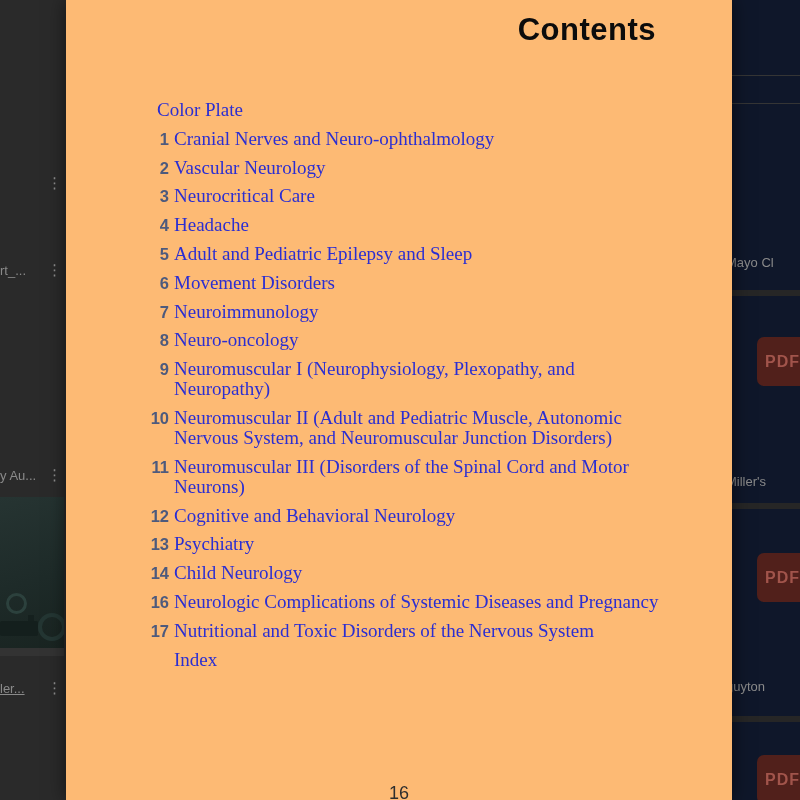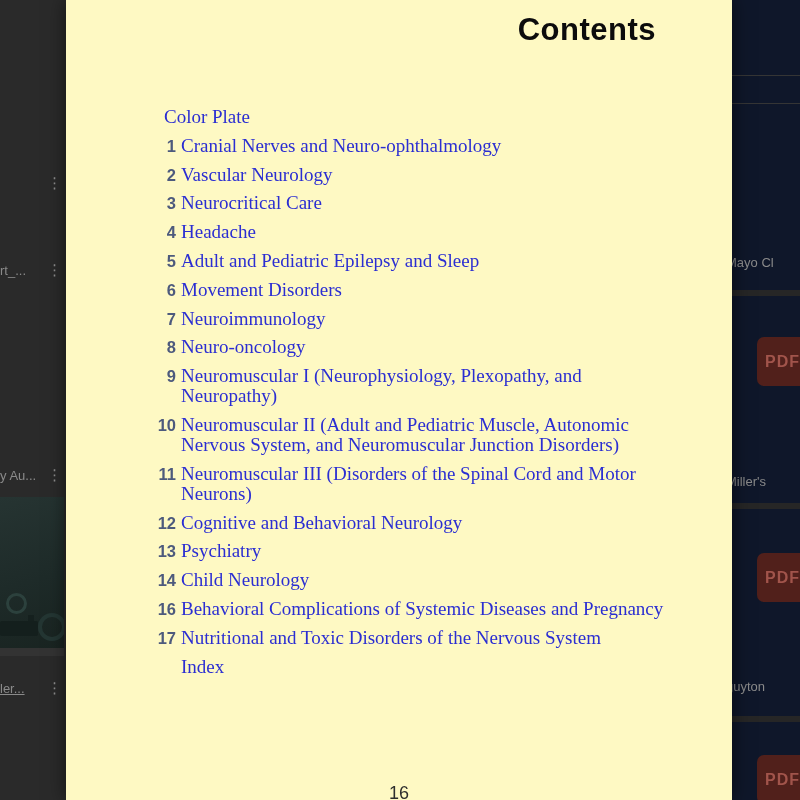--- a/index.html
+++ b/index.html
@@ -19,25 +19,25 @@
                  display:flex;align-items:center;padding-left:8px;box-sizing:border-box;}
   
   .thumb{position:absolute;left:0;top:497px;width:64px;height:151px;
          background:linear-gradient(165deg,#263432 0%,#1e2b29 55%,#192421 100%);overflow:hidden;}
   .thumb .c1{position:absolute;left:6px;top:96px;width:15px;height:15px;border:3px solid #2c413d;border-radius:50%;}
   .thumb .c2{position:absolute;left:38px;top:116px;width:20px;height:20px;border:4px solid #24363306;border:4px solid #243633;border-radius:50%;}
   .thumb .blob{position:absolute;left:0;top:124px;width:38px;height:15px;background:#141f1d;border-radius:2px;}
   .thumb .bar{position:absolute;left:28px;top:118px;width:6px;height:10px;background:#15201e;}
   .under-thumb{position:absolute;left:0;top:648px;width:64px;height:8px;background:#333333;}
   
-  .page{position:absolute;left:66px;top:0;width:666px;height:800px;background:#fef9c3;
+  .page{position:absolute;left:66px;top:0;width:666px;height:800px;background:#fdba74;
         box-shadow:0 0 18px rgba(0,0,0,0.55);z-index:5;}
   .doc-title{position:absolute;top:12px;right:76px;font-size:31px;font-weight:bold;color:#0c0c0c;
              font-family:"Liberation Sans",sans-serif;letter-spacing:0.5px;}
-  .toc{position:absolute;left:80px;top:99px;width:522px;margin:8px;padding:0;list-style:none;
+  .toc{position:absolute;left:80px;top:99px;width:522px;margin:1px;padding:0;list-style:none;
        font-family:"Liberation Serif",serif;font-size:19px;line-height:20px;}
   .toc-entry{display:grid;grid-template-columns:22px 1fr;column-gap:5px;align-items:baseline;
              margin:0 0 8.8px 0;cursor:pointer;}
   .toc-num{color:var(--numcolor,#4d5a7d);font-family:"Liberation Sans",sans-serif;
            font-weight:bold;font-size:16.5px;text-align:right;}
   .toc-label{color:var(--blue,#2b2ed2);white-space:pre-wrap;}
   .toc-entry.colorplate{display:block;padding-left:10px;}
   .page-num{position:absolute;top:783px;left:0;width:100%;text-align:center;
             font-size:18px;color:#2e2e2e;font-family:"Liberation Sans",sans-serif;}
 </style>
@@ -148,21 +148,21 @@
         <li class="toc-entry">
           <span class="toc-num">13</span>
           <span class="toc-label">Psychiatry</span>
         </li>
         <li class="toc-entry">
           <span class="toc-num">14</span>
           <span class="toc-label">Child Neurology</span>
         </li>
         <li class="toc-entry">
           <span class="toc-num">16</span>
-          <span class="toc-label">Behavioral Complications of Systemic Diseases and Pregnancy</span>
+          <span class="toc-label">Neurologic Complications of Systemic Diseases and Pregnancy</span>
         </li>
         <li class="toc-entry">
           <span class="toc-num">17</span>
           <span class="toc-label">Nutritional and Toxic Disorders of the Nervous System</span>
         </li>
         <li class="toc-entry">
           <span class="toc-num"></span>
           <span class="toc-label">Index</span>
         </li>
       </ol>

